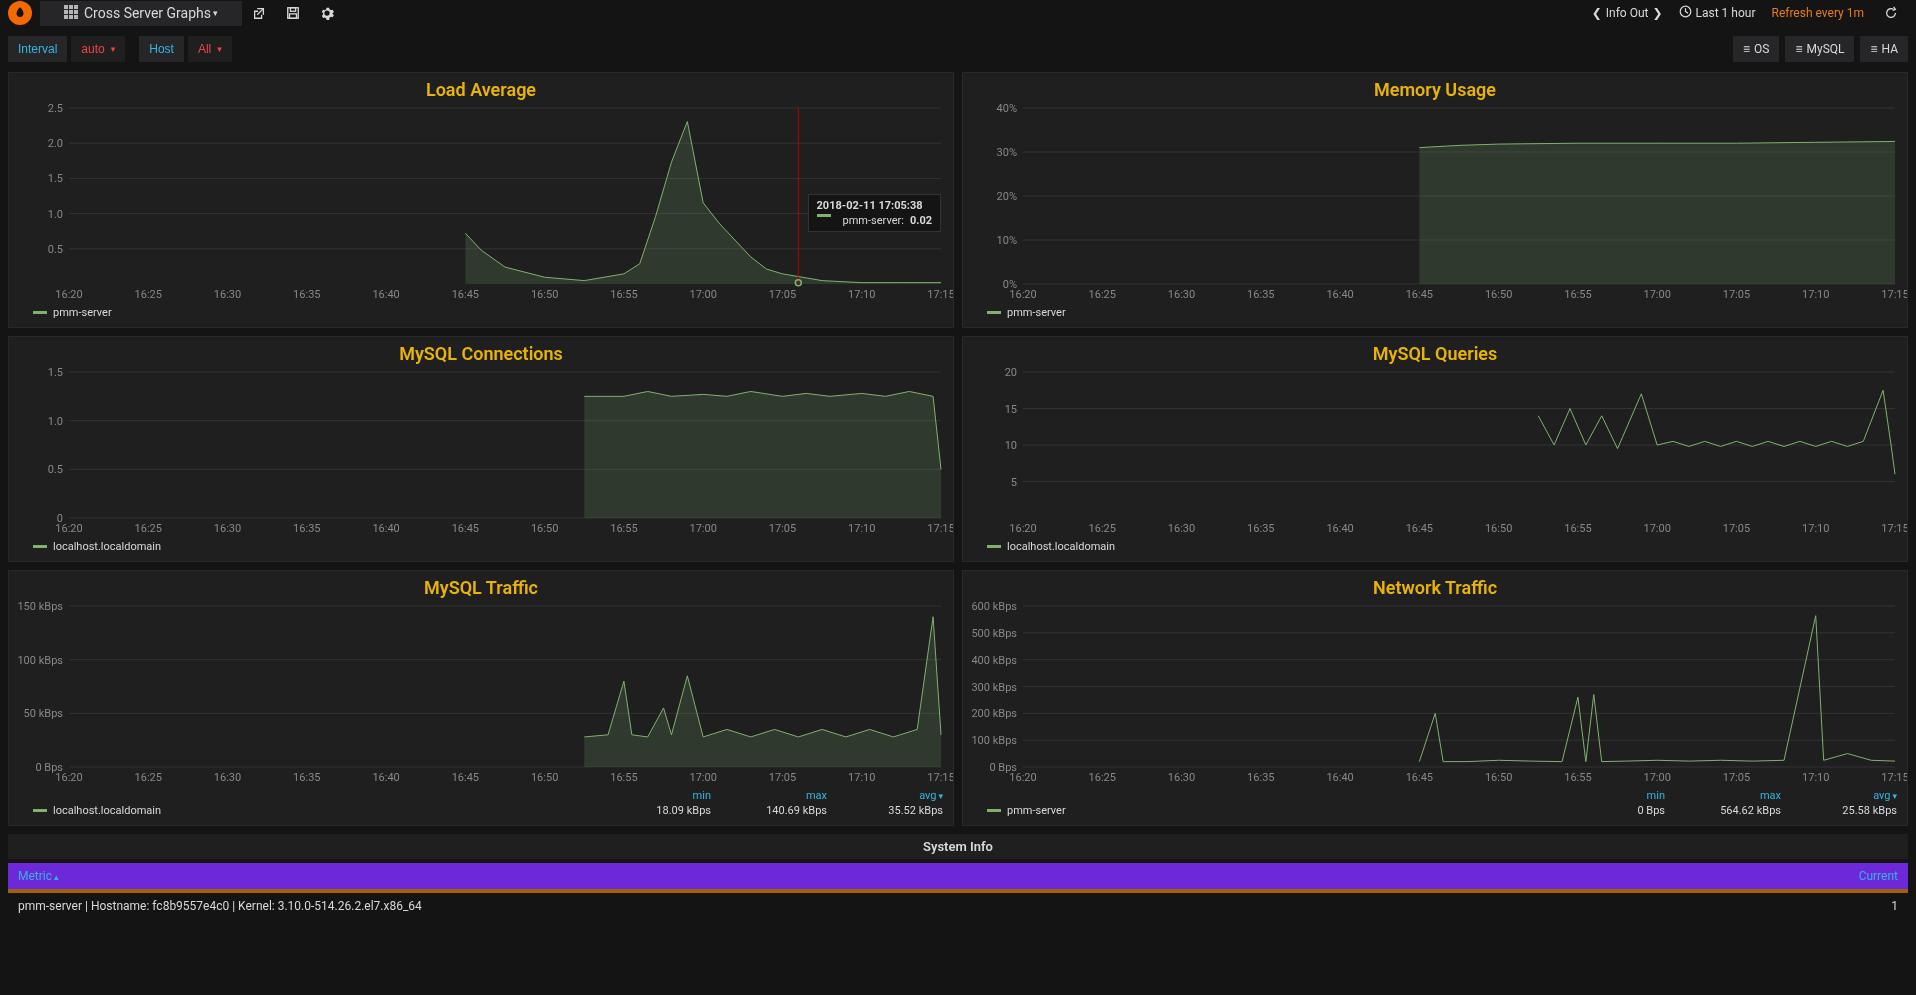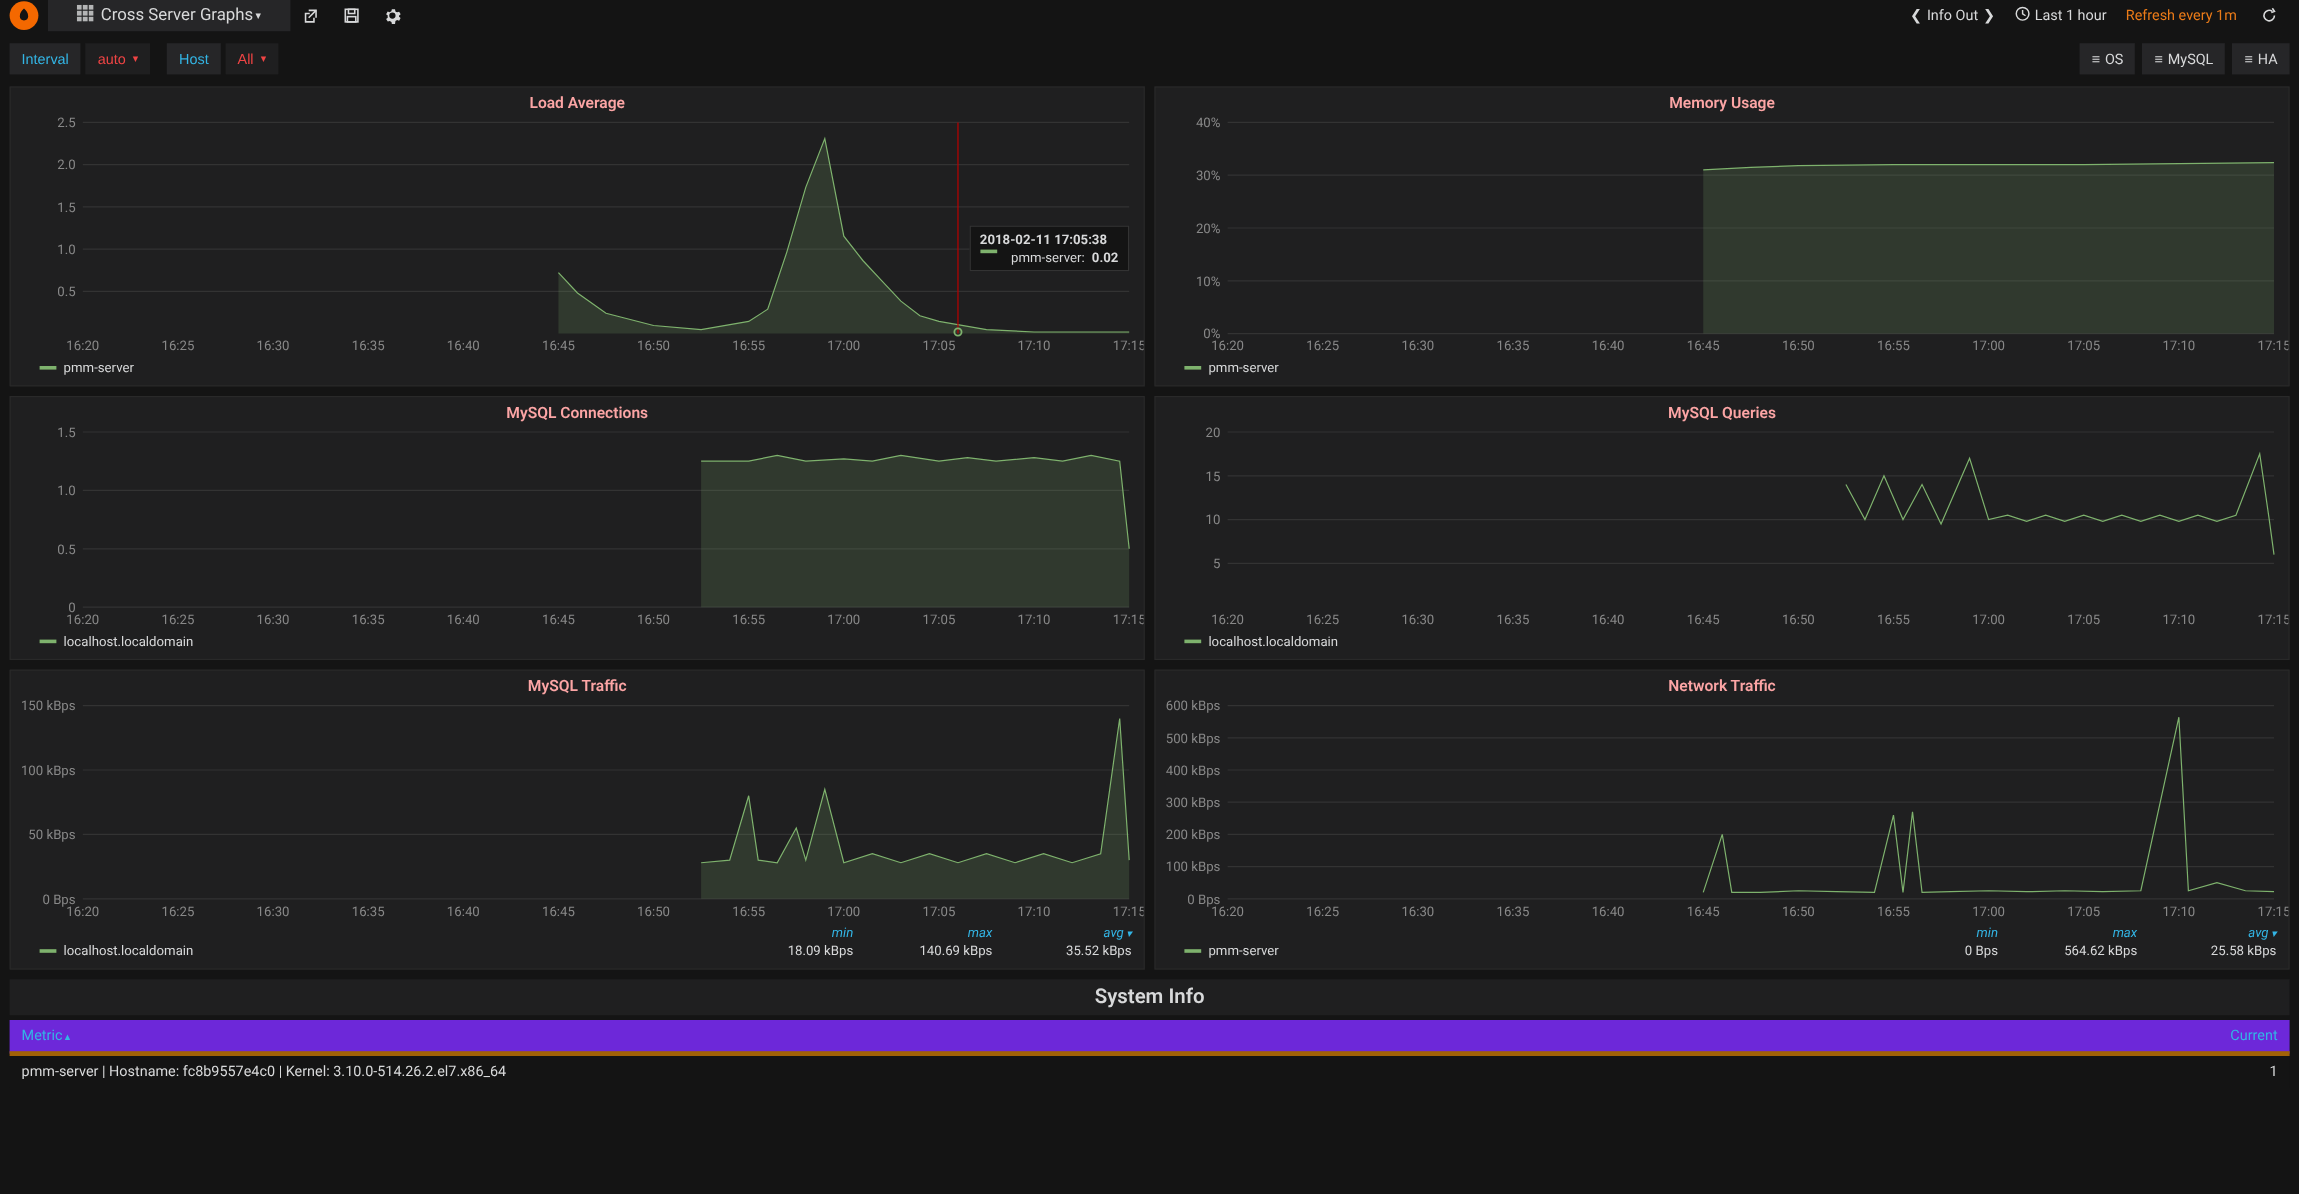--- a/index.html
+++ b/index.html
@@ -85,22 +85,22 @@
 }
 .panel {
   background: #1f1f20;
   border: 1px solid #292929;
   display: flex;
   flex-direction: column;
 }
 .panel-title {
   text-align: center;
   font-weight: 600;
-  color: #fca5a5;
-  font-size: 13px;
+  color: #eab308;
+  font-size: 18px;
   padding: 6px 0 2px 0;
 }
 .panel-body {
   position: relative;
   height: 200px;
 }
 .panel-short .panel-body { height: 170px; }
 .panel-tall .panel-body { height: 185px; }
 svg.chart { width: 100%; height: 100%; display: block; }
 .legend-row {
@@ -114,41 +114,41 @@
   background: #7eb26d;
   margin-right: 6px;
   display: inline-block;
 }
 .stats-row {
   margin-left: auto;
   display: flex;
   gap: 36px;
   font-size: 11px;
 }
-.stats-header .stat-cell { color: #33b5e5; cursor: pointer; font-style: italic; }
+.stats-header .stat-cell { color: #33b5e5; cursor: pointer; }
 .stat-cell { width: 80px; text-align: right; }
 .tooltip-box {
   position: absolute;
   top: 92px;
   right: 12px;
   background: #141414;
   border: 1px solid #333;
   font-size: 11px;
   padding: 4px 8px;
   color: #d8d9da;
   z-index: 10;
 }
 .tooltip-box .tt-time { font-weight: bold; }
 .tooltip-box .tt-row { display: flex; align-items: flex-start; margin-top: 2px; gap: 6px; }
 .tooltip-box .tt-val { margin-left: auto; font-weight: bold; }
 .row-header {
   margin: 8px 8px 4px 8px;
   text-align: center;
   color: #d8d9da;
-  font-size: 17px;
+  font-size: 13px;
   font-weight: 600;
   background: #1f1f20;
   padding: 5px 0;
   cursor: pointer;
 }
 .sys-table {
   margin: 0 8px 20px 8px;
   width: calc(100% - 16px);
   border-collapse: collapse;
   background: #141414;

